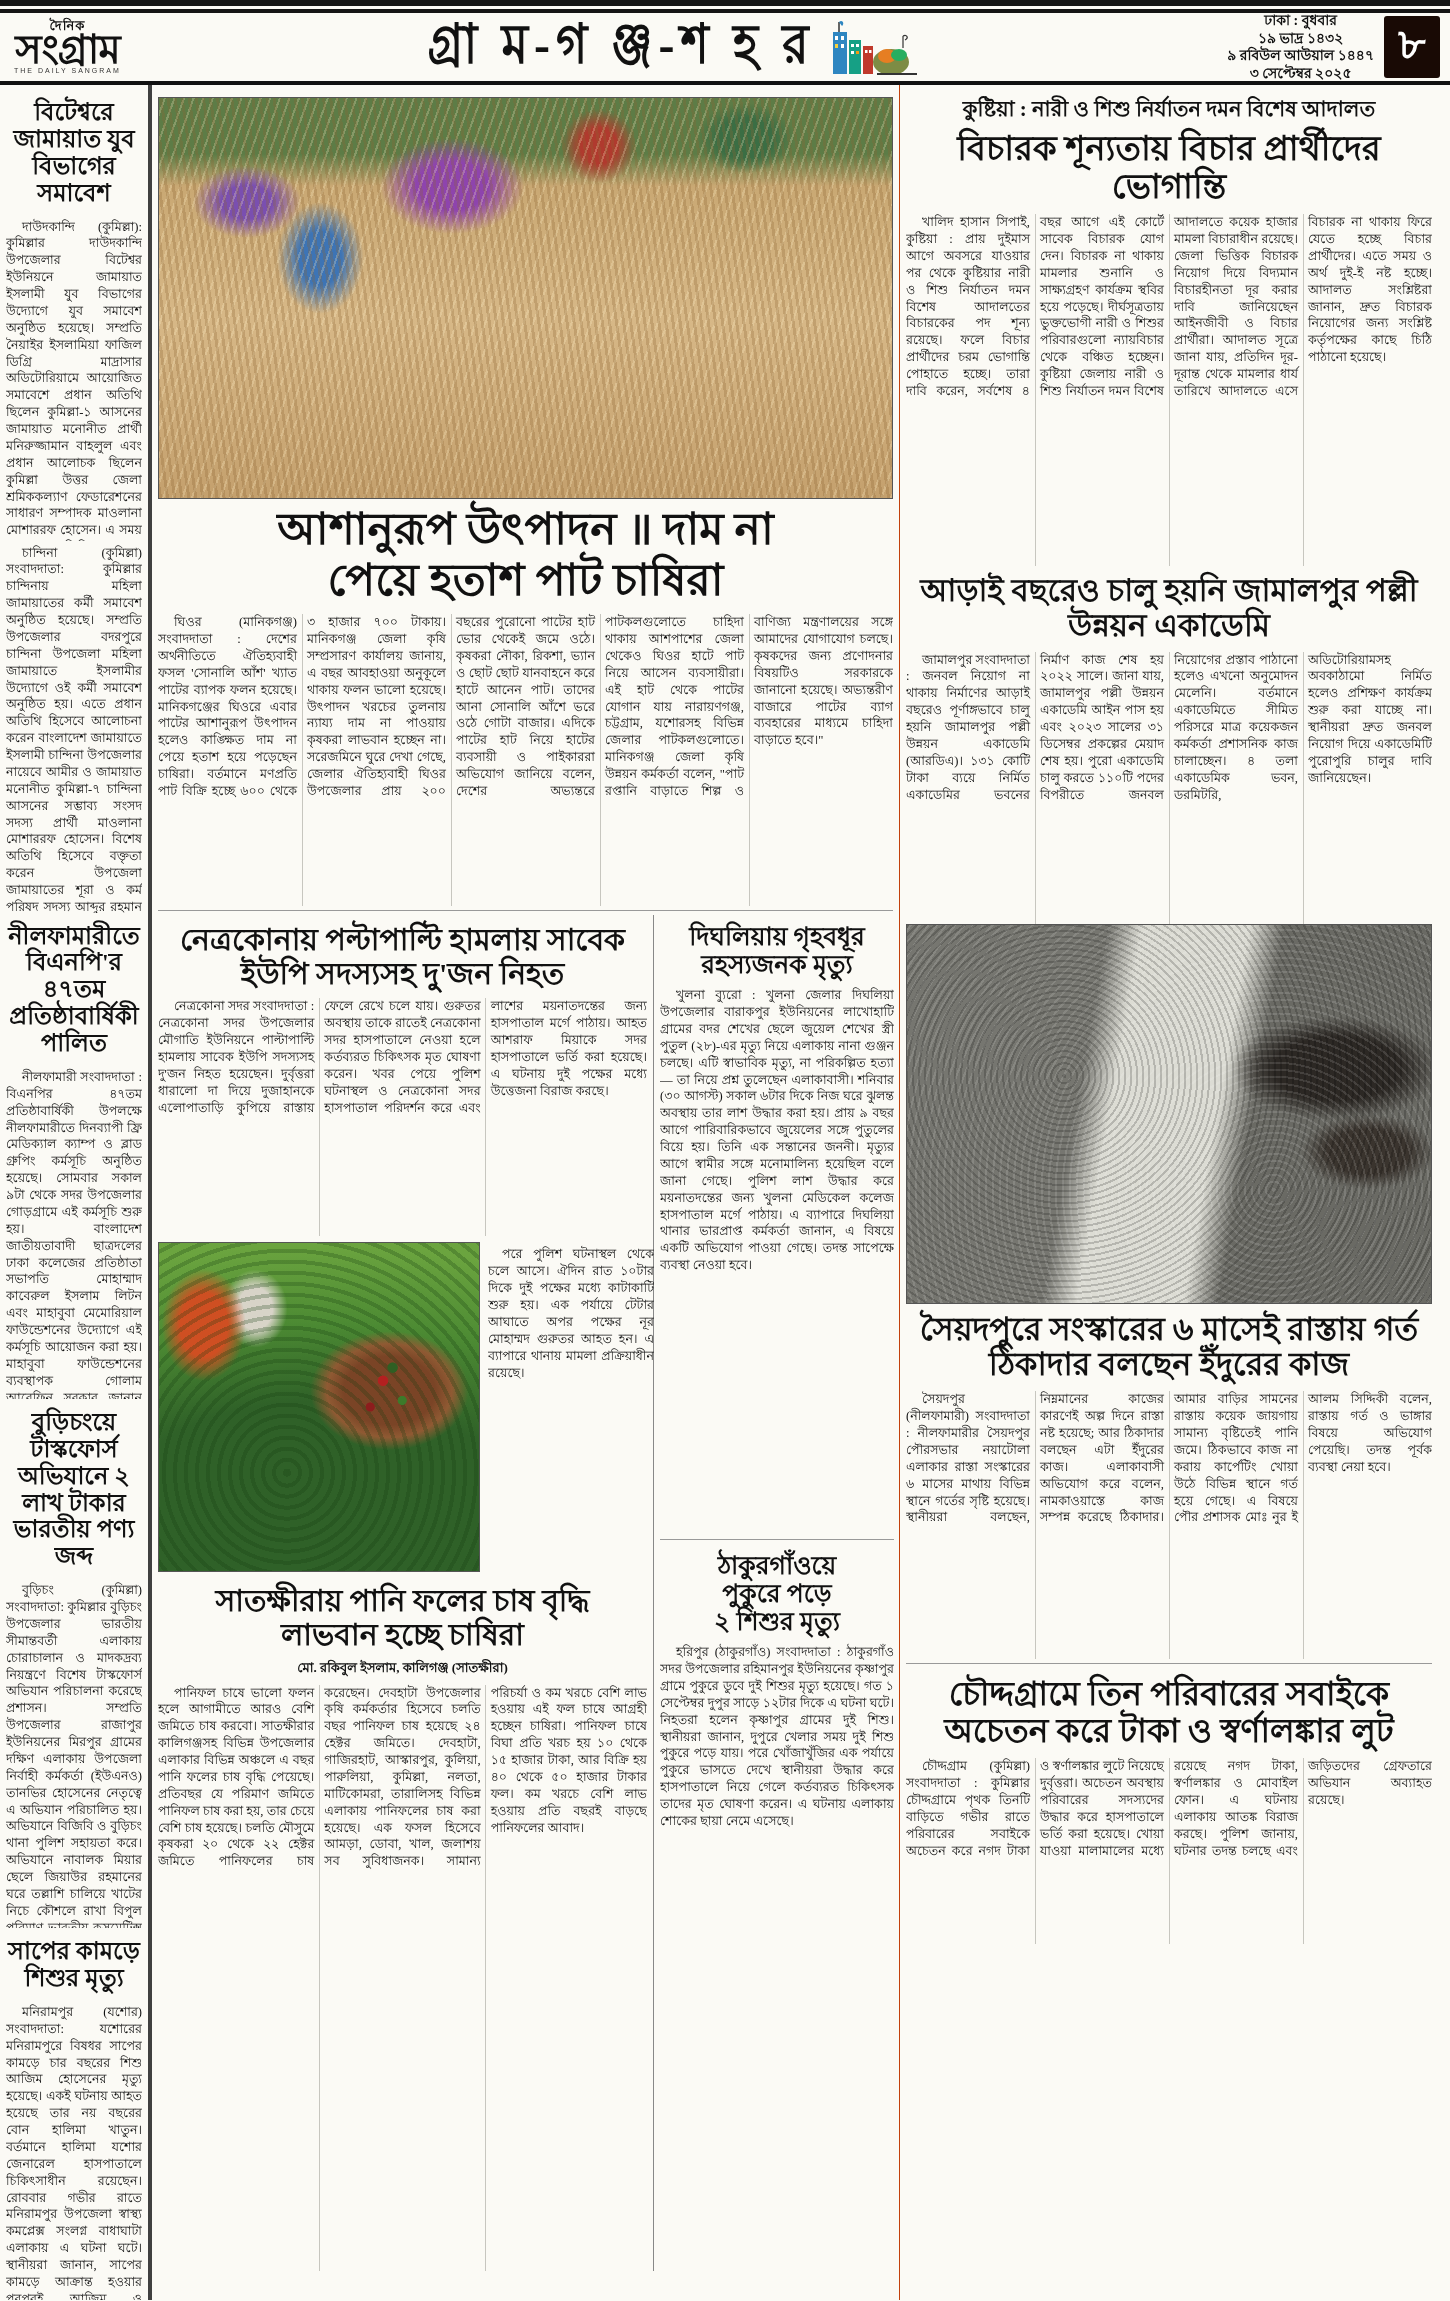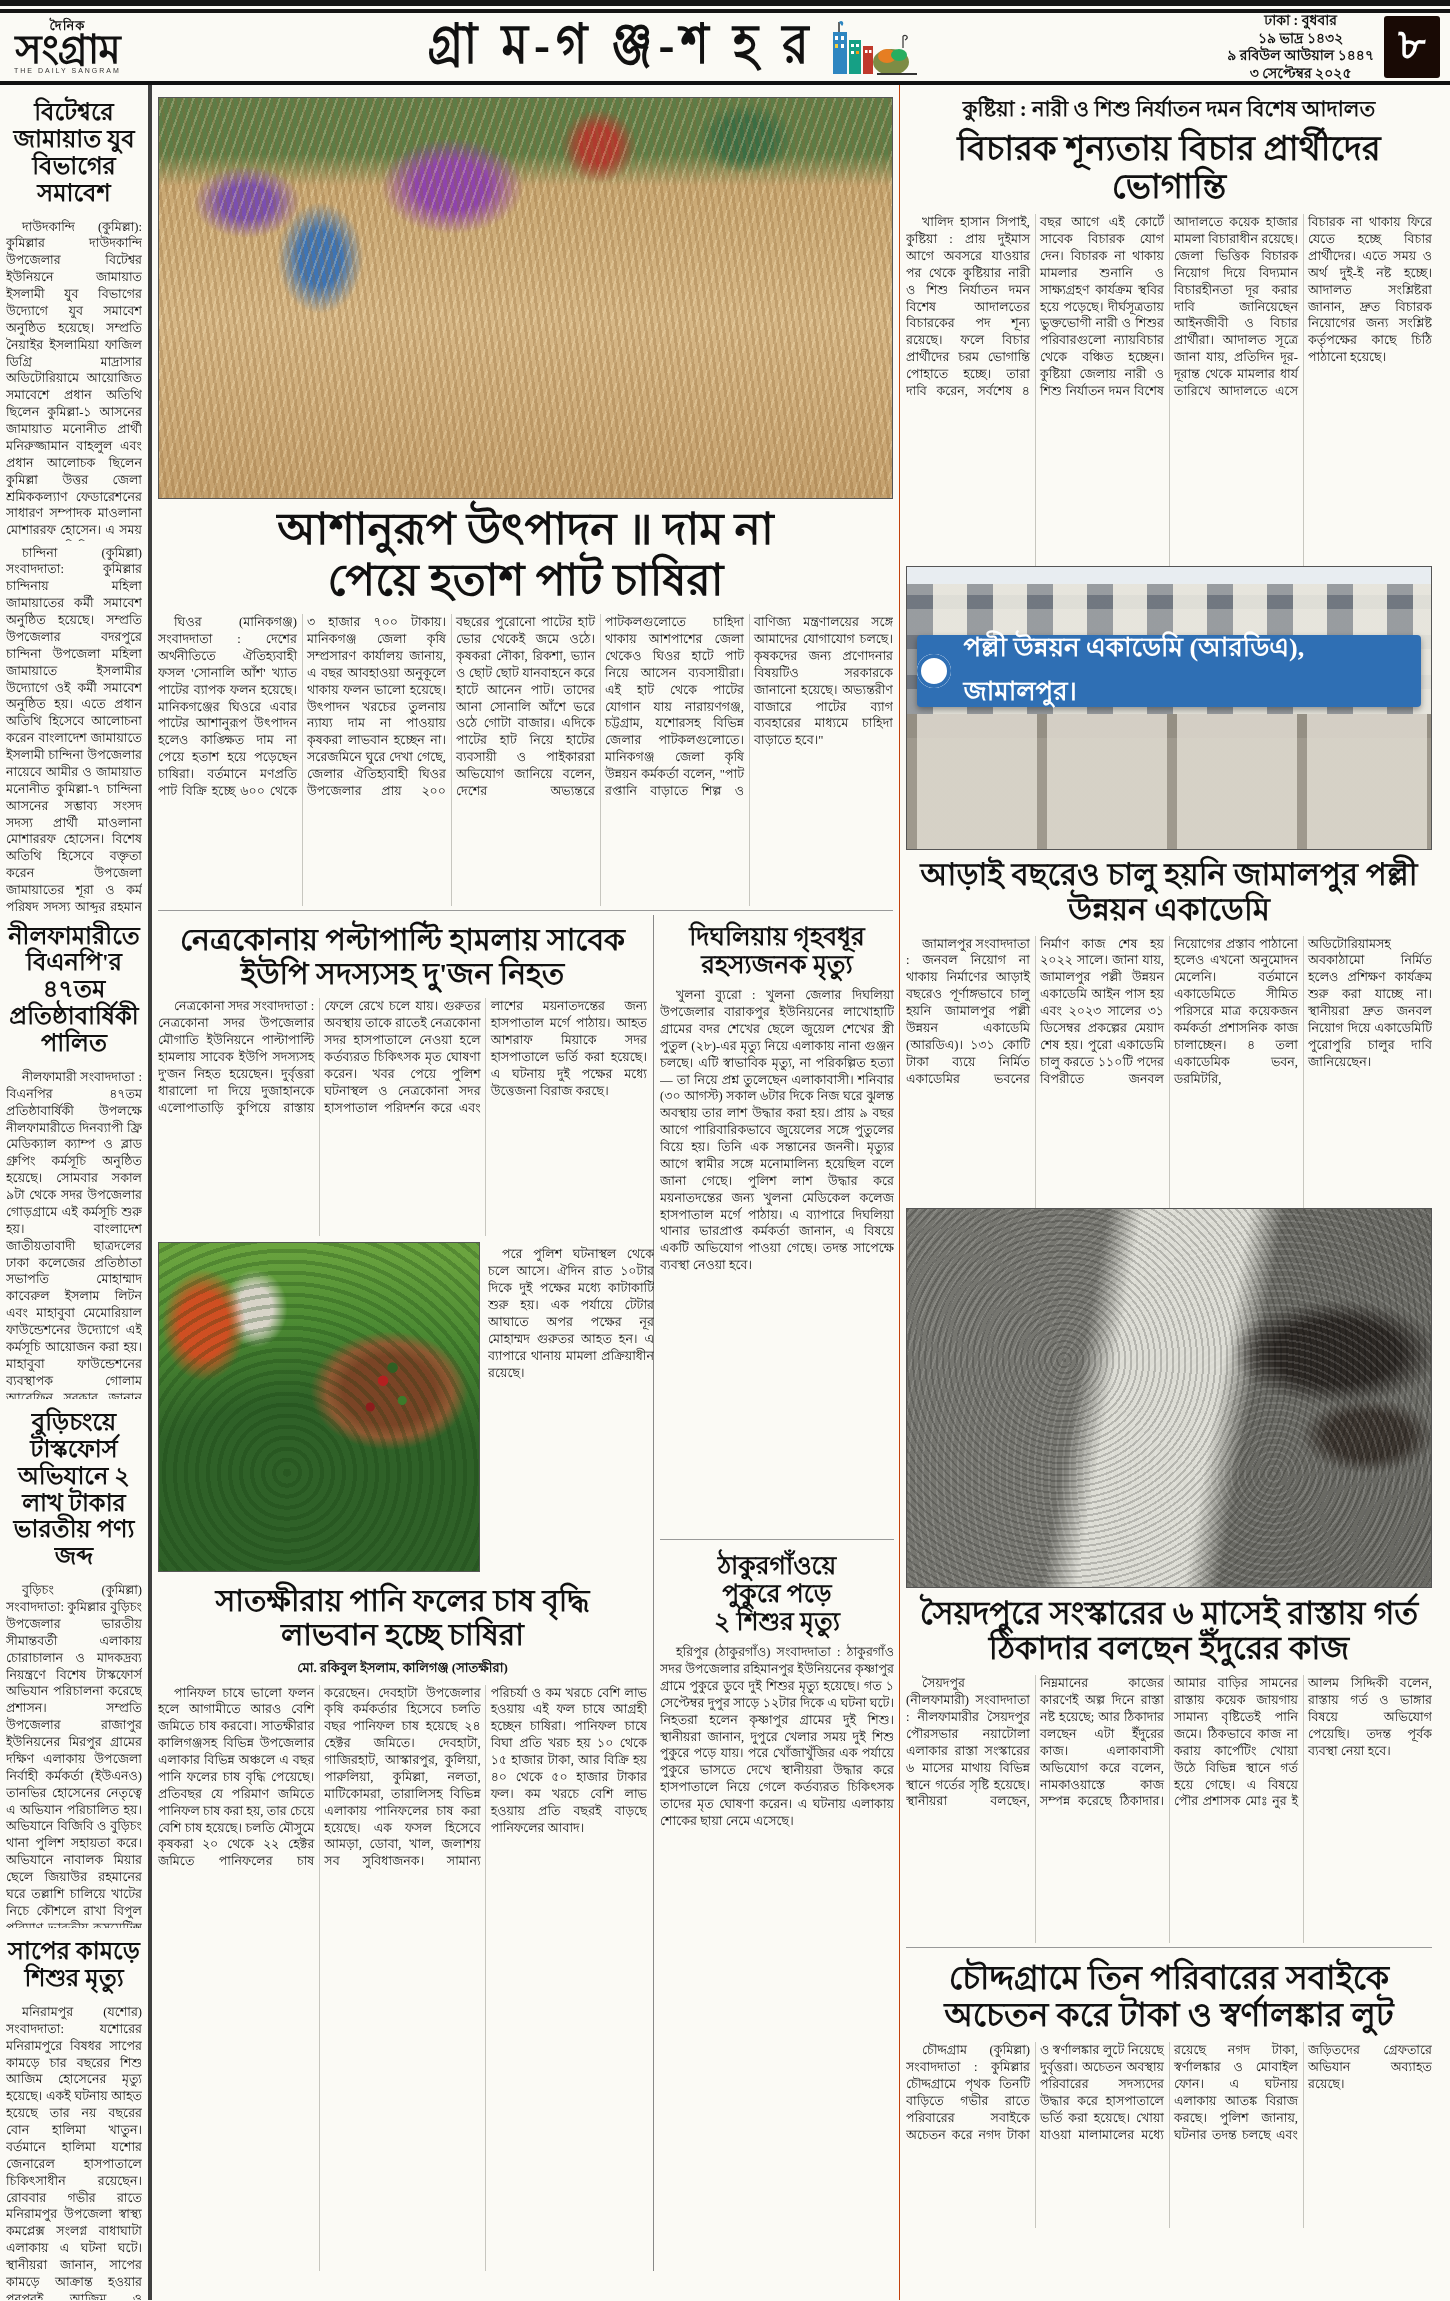--- a/index.html
+++ b/index.html
@@ -213,28 +213,20 @@
       </div>
     </div>
 
     <div class="rail-r">
       <div>
         <div class="kicker">কুষ্টিয়া : নারী ও শিশু নির্যাতন দমন বিশেষ আদালত</div>
         <h2 class="h-lg" style="font-size:34px;padding-top:2px">বিচারক শূন্যতায় বিচার প্রার্থীদের ভোগান্তি</h2>
         <div class="bodytxt cols4 clip" style="height:352px">খালিদ হাসান সিপাই, কুষ্টিয়া : প্রায় দুইমাস আগে অবসরে যাওয়ার পর থেকে কুষ্টিয়ার নারী ও শিশু নির্যাতন দমন বিশেষ আদালতের বিচারকের পদ শূন্য রয়েছে। ফলে বিচার প্রার্থীদের চরম ভোগান্তি পোহাতে হচ্ছে। তারা দাবি করেন, সর্বশেষ ৪ বছর আগে এই কোর্টে সাবেক বিচারক যোগ দেন। বিচারক না থাকায় মামলার শুনানি ও সাক্ষ্যগ্রহণ কার্যক্রম স্থবির হয়ে পড়েছে। দীর্ঘসূত্রতায় ভুক্তভোগী নারী ও শিশুর পরিবারগুলো ন্যায়বিচার থেকে বঞ্চিত হচ্ছেন। কুষ্টিয়া জেলায় নারী ও শিশু নির্যাতন দমন বিশেষ আদালতে কয়েক হাজার মামলা বিচারাধীন রয়েছে। জেলা ভিত্তিক বিচারক নিয়োগ দিয়ে বিদ্যমান বিচারহীনতা দূর করার দাবি জানিয়েছেন আইনজীবী ও বিচার প্রার্থীরা। আদালত সূত্রে জানা যায়, প্রতিদিন দূর-দূরান্ত থেকে মামলার ধার্য তারিখে আদালতে এসে বিচারক না থাকায় ফিরে যেতে হচ্ছে বিচার প্রার্থীদের। এতে সময় ও অর্থ দুই-ই নষ্ট হচ্ছে। আদালত সংশ্লিষ্টরা জানান, দ্রুত বিচারক নিয়োগের জন্য সংশ্লিষ্ট কর্তৃপক্ষের কাছে চিঠি পাঠানো হয়েছে।</div>
       </div>
 
-      <div class="photo ph-bldg">
-        <div class="windows"></div>
-        <div class="sign">
-          <span class="logo-dot"></span>
-          <span>পল্লী উন্নয়ন একাডেমি (আরডিএ), জামালপুর।</span>
-        </div>
-        <div class="beams"></div>
-      </div>
 
       <div>
         <h3 class="h-lg" style="font-size:31px">আড়াই বছরেও চালু হয়নি জামালপুর পল্লী উন্নয়ন একাডেমি</h3>
         <div class="bodytxt cols4 clip" style="height:272px">জামালপুর সংবাদদাতা : জনবল নিয়োগ না থাকায় নির্মাণের আড়াই বছরেও পূর্ণাঙ্গভাবে চালু হয়নি জামালপুর পল্লী উন্নয়ন একাডেমি (আরডিএ)। ১৩১ কোটি টাকা ব্যয়ে নির্মিত একাডেমির ভবনের নির্মাণ কাজ শেষ হয় ২০২২ সালে। জানা যায়, জামালপুর পল্লী উন্নয়ন একাডেমি আইন পাস হয় এবং ২০২৩ সালের ৩১ ডিসেম্বর প্রকল্পের মেয়াদ শেষ হয়। পুরো একাডেমি চালু করতে ১১০টি পদের বিপরীতে জনবল নিয়োগের প্রস্তাব পাঠানো হলেও এখনো অনুমোদন মেলেনি। বর্তমানে একাডেমিতে সীমিত পরিসরে মাত্র কয়েকজন কর্মকর্তা প্রশাসনিক কাজ চালাচ্ছেন। ৪ তলা একাডেমিক ভবন, ডরমিটরি, অডিটোরিয়ামসহ অবকাঠামো নির্মিত হলেও প্রশিক্ষণ কার্যক্রম শুরু করা যাচ্ছে না। স্থানীয়রা দ্রুত জনবল নিয়োগ দিয়ে একাডেমিটি পুরোপুরি চালুর দাবি জানিয়েছেন।</div>
       </div>
 
       <div class="photo ph-road"></div>
 
       <div>
         <h3 class="h-lg" style="font-size:32px">

